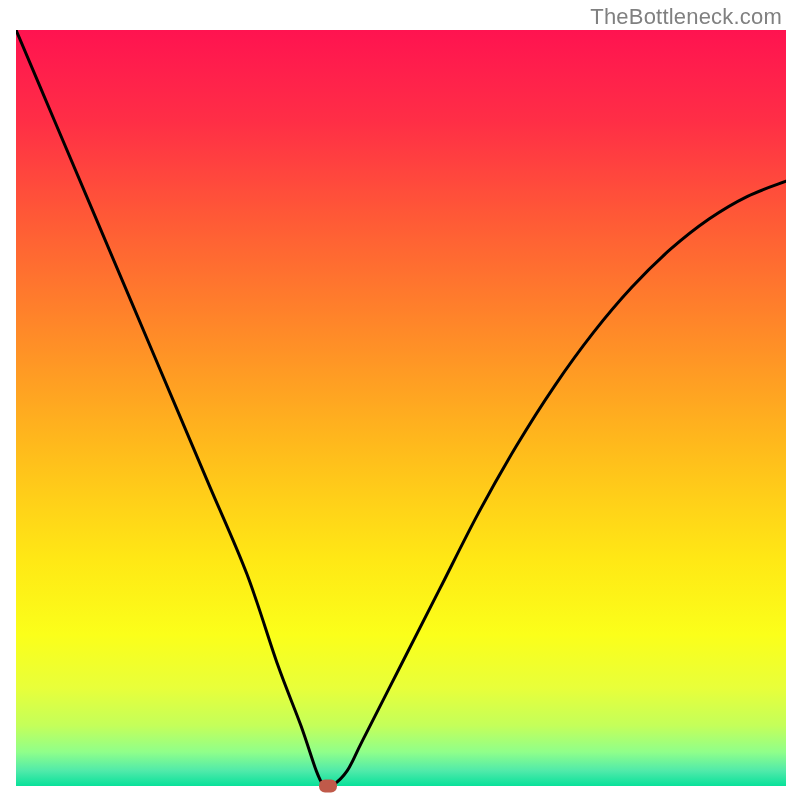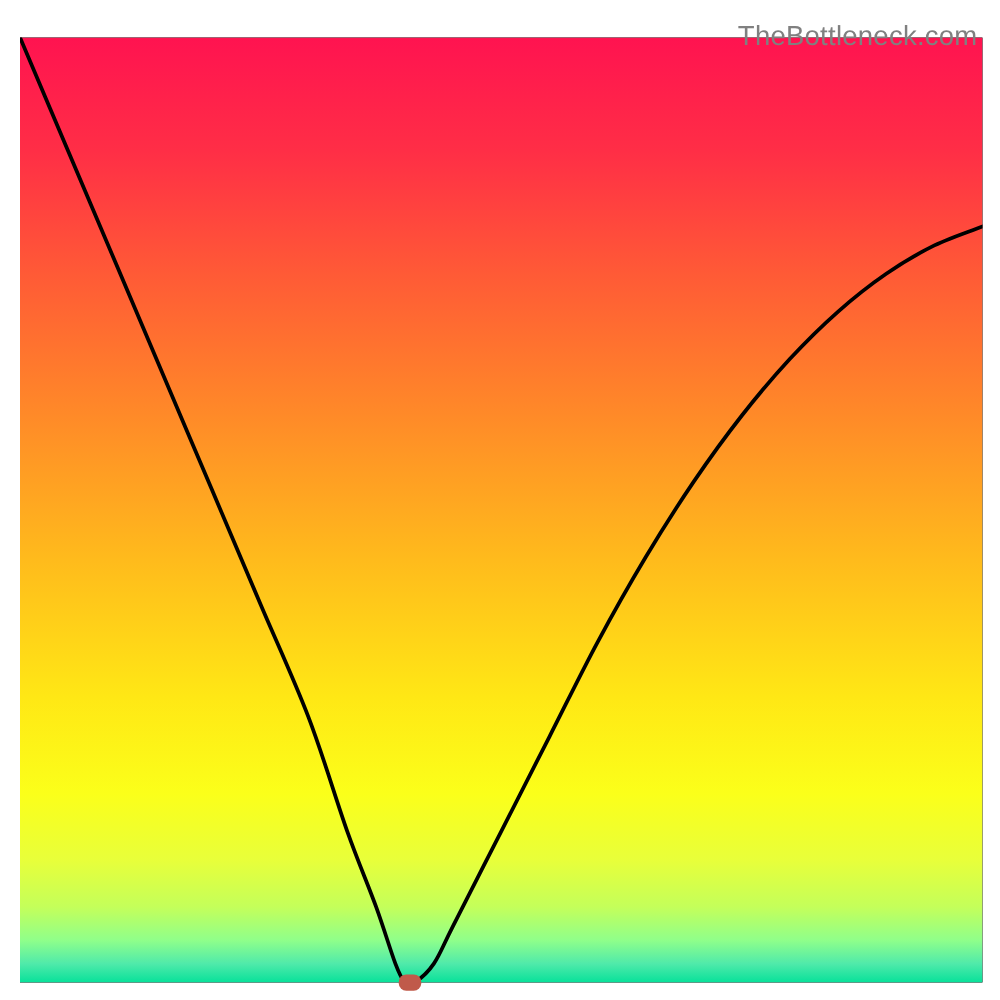--- a/index.html
+++ b/index.html
@@ -11,21 +11,21 @@
     overflow: hidden;
     font-family: Arial, Helvetica, sans-serif;
   }
   .container {
     position: relative;
     width: 800px;
     height: 800px;
   }
   .watermark {
     position: absolute;
-    top: 16px;
+    top: 4px;
     right: 18px;
     color: #808080;
     font-size: 22px;
     font-weight: 400;
     z-index: 10;
     letter-spacing: 0.2px;
   }
   .plot-frame {
     position: absolute;
     left: 16px;

